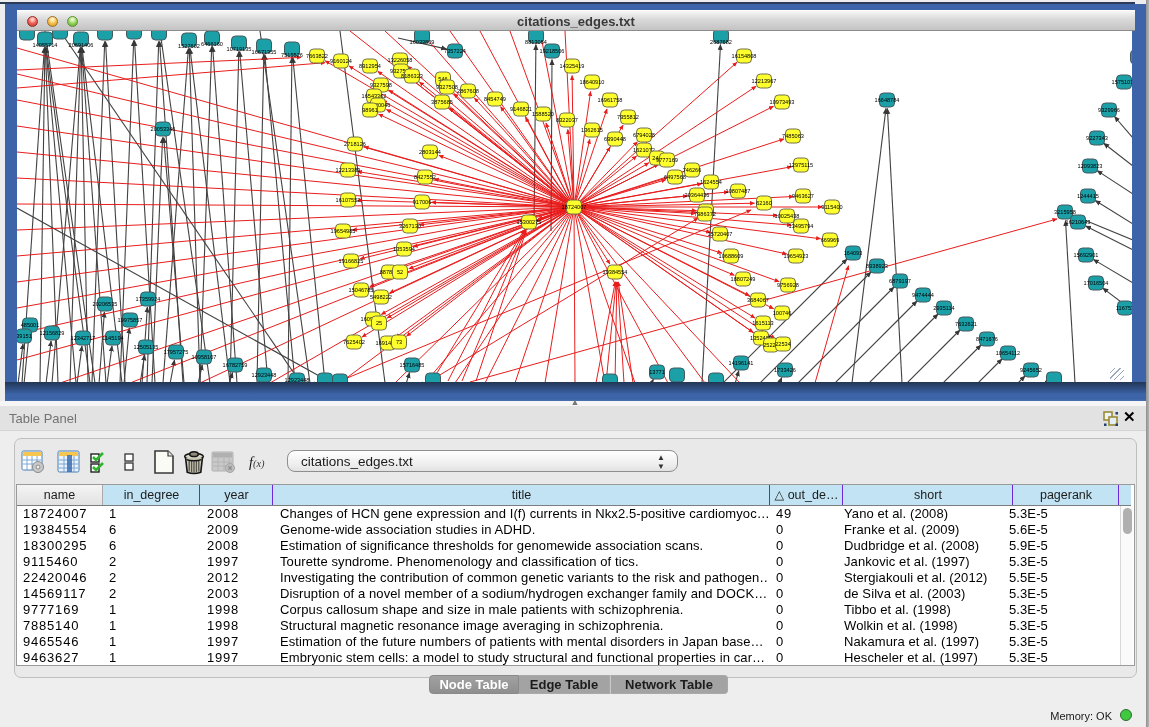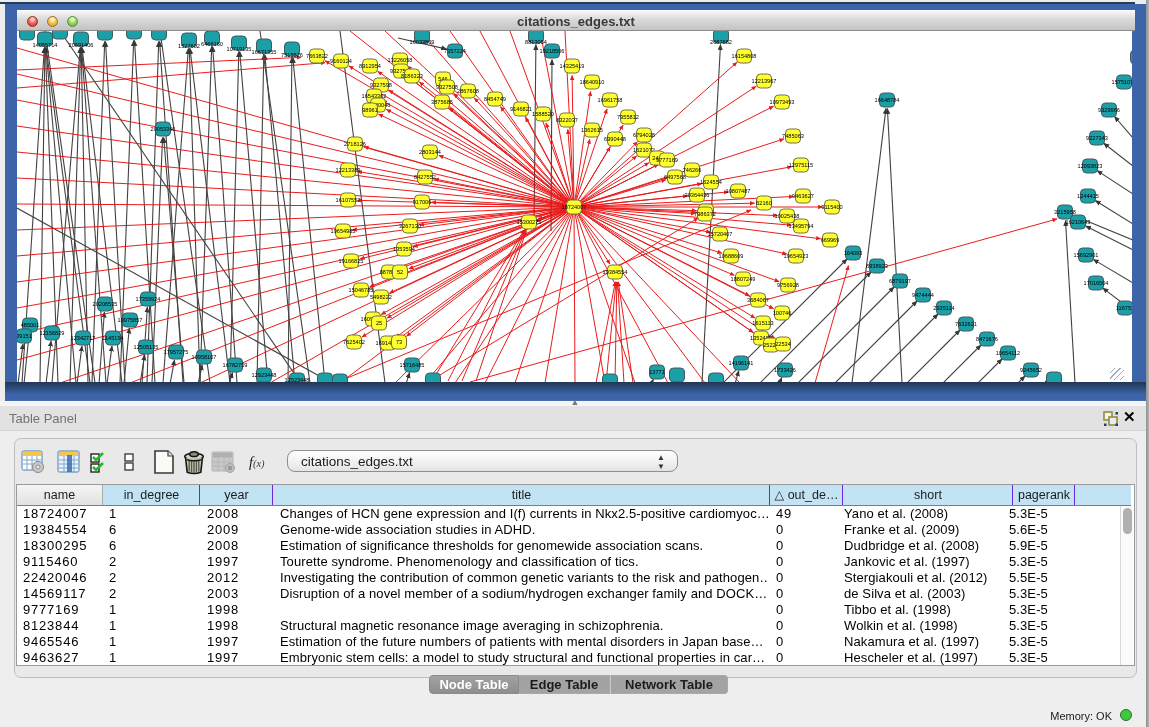--- a/index.html
+++ b/index.html
@@ -47,21 +47,21 @@
 #thead{position:absolute;left:0;top:0;width:1114px;height:21px;background:#c2e3f3;
  border-bottom:1px solid #7d7d7d}
 #thead .h{position:absolute;top:0;height:20px;line-height:20px;text-align:center;
  font-size:12.5px;color:#1c1c1c;border-right:1px solid #6d28d9}
 #thead .h0{left:0;width:86px;background:linear-gradient(#f4f4f4,#e2e2e2);border-right:1px solid #aaa}
 #thead .h1{left:87px;width:96px}
 #thead .h2{left:184px;width:72px}
 #thead .h3{left:257px;width:496px}
 #thead .h4{left:754px;width:72px}
 #thead .h5{left:827px;width:169px}
-#thead .h6{left:997px;width:61px}
+#thead .h6{left:997px;width:105px}
 #rows{position:absolute;left:0;top:21px;width:1114px}
 .tr{position:relative;height:16px;line-height:16px;white-space:nowrap}
 .c{position:absolute;top:0;height:16px;font-size:13px;color:#000;overflow:hidden;letter-spacing:0.1px}
 .c0,.c1,.c2,.c4{letter-spacing:0.8px}
 .c0{left:6px;width:80px}
 .c1{left:92px;width:90px}
 .c2{left:190px;width:66px}
 .c3{left:263px;width:489px}
 .c4{left:759px;width:66px}
 .c5{left:827px;width:169px;text-align:left}
@@ -724,26 +724,27 @@
           <div class="c c2">2003</div>
           <div class="c c3">Disruption of a novel member of a sodium/hydrogen exchanger family and DOCK…</div>
           <div class="c c4">0</div>
           <div class="c c5">de Silva et al. (2003)</div>
           <div class="c c6">5.3E-5</div>
         </div>
         <div class="tr">
           <div class="c c0">9777169</div>
           <div class="c c1">1</div>
           <div class="c c2">1998</div>
+          <div class="c c3">Corpus callosum shape and size in male patients with schizophrenia.</div>
           <div class="c c4">0</div>
           <div class="c c5">Tibbo et al. (1998)</div>
           <div class="c c6">5.3E-5</div>
         </div>
         <div class="tr">
-          <div class="c c0">8123844</div>
+          <div class="c c0">7885140</div>
           <div class="c c1">1</div>
           <div class="c c2">1998</div>
           <div class="c c3">Structural magnetic resonance image averaging in schizophrenia.</div>
           <div class="c c4">0</div>
           <div class="c c5">Wolkin et al. (1998)</div>
           <div class="c c6">5.3E-5</div>
         </div>
         <div class="tr">
           <div class="c c0">9465546</div>
           <div class="c c1">1</div>

